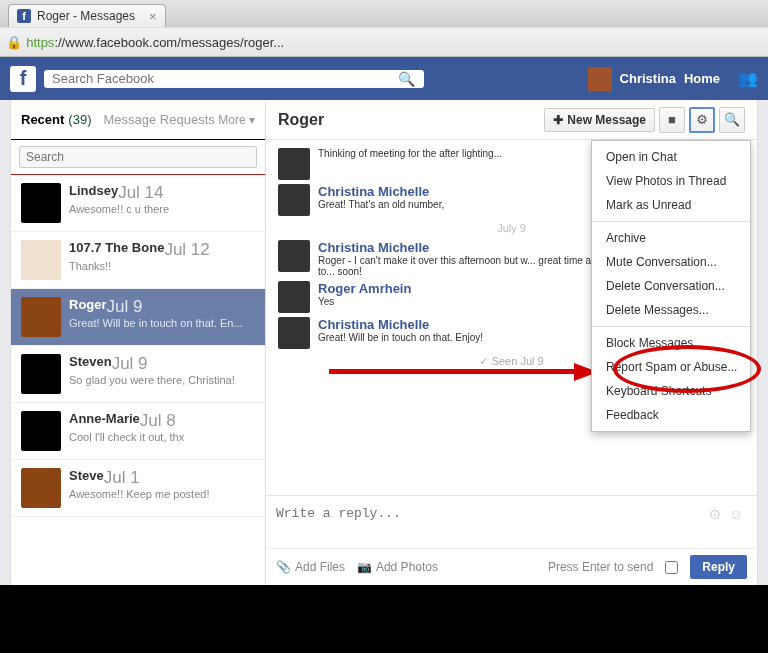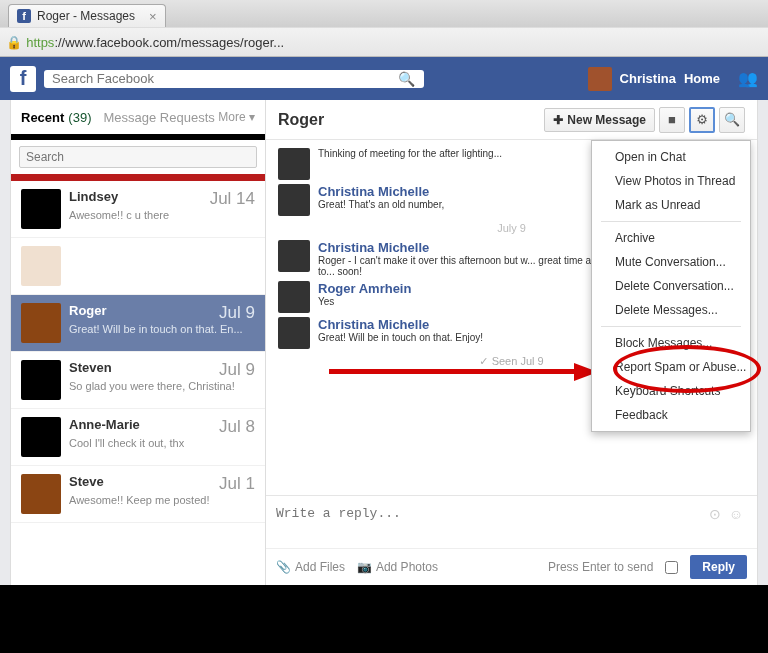--- a/index.html
+++ b/index.html
@@ -18,35 +18,35 @@
 .fb-logo{width:26px;height:26px;background:#fff;color:#3b5998;font-weight:bold;font-size:20px;display:flex;align-items:center;justify-content:center;border-radius:3px}
 .search-wrap{flex:0 0 380px;height:18px;background:#fff;border-radius:3px;display:flex;align-items:center;padding:0 8px}
 .search-wrap input{border:none;outline:none;flex:1;font-size:13px}
 .search-wrap .mag{color:#888;font-size:14px}
 .fb-header .spacer{flex:1}
 .fb-header .avatar{width:24px;height:24px;background:#a0522d;border-radius:2px}
 .fb-header .uname,.fb-header .home{color:#fff;font-size:13px;font-weight:bold}
 .fb-header .icons{color:#1f3872;font-size:16px;margin-left:10px}
 .content{display:flex;height:485px;background:#fff;margin:0 10px;border-left:1px solid #ddd;border-right:1px solid #ddd}
 .left{width:255px;border-right:1px solid #ddd;display:flex;flex-direction:column}
-.left-head{height:40px;display:flex;align-items:center;padding:0 10px;font-size:13px;border-bottom:6px solid #000000}
+.left-head{height:40px;display:flex;align-items:center;padding:0 10px;font-size:13px;border-bottom:1px solid #000000}
 .left-head .recent{font-weight:bold}
 .left-head .count{color:#14532d;margin-left:4px}
 .left-head .req{color:#999;margin-left:12px}
 .left-head .more{margin-left:auto;color:#999;font-size:12px}
-.left-search{padding:6px 8px;border-bottom:7px solid #b91c1c}
+.left-search{padding:6px 8px;border-bottom:1px solid #b91c1c}
 .left-search input{width:100%;height:22px;border:1px solid #ccc;border-radius:2px;padding:0 6px;font-size:12px;background:#f6f6f6}
 .convo{display:flex;padding:8px 10px;border-bottom:1px solid #f0f0f0;gap:8px;cursor:pointer}
 .convo.sel{background:#6a7ea8;color:#fff}
 .convo .av{width:40px;height:40px;background:#333;border-radius:2px;flex-shrink:0}
 .convo .av.br{background:#8b4513}
 .convo .av.bk{background:#000}
 .convo .av.wh{background:#f0e0d0}
 .convo .body{flex:1;min-width:0}
-.convo .row1{display:flex;justify-content:space-between}
+.convo .row1{display:flex;}
 .convo .name{font-size:13px;font-weight:bold;color:#333}
 .convo.sel .name{color:#fff}
 .convo .time{font-size:17px;color:#999}
 .convo.sel .time{color:#dfe6f0}
 .convo .snip{font-size:11px;color:#888;white-space:nowrap;overflow:hidden;text-overflow:ellipsis}
 .convo.sel .snip{color:#dfe6f0}
 .right{flex:1;display:flex;flex-direction:column;position:relative}
 .right-head{height:40px;display:flex;align-items:center;padding:0 12px;border-bottom:1px solid #e5e5e5}
 .right-head .title{font-size:16px;font-weight:bold;color:#333}
 .right-head .sp{flex:1}
@@ -61,21 +61,21 @@
 .mrow .mtext{color:#333;font-size:10px}
 .mrow .mtime{color:#bbb;font-size:11px;margin-left:8px}
 .daysep{text-align:center;color:#bbb;font-size:11px;margin:6px 0}
 .seen{text-align:center;color:#aaa;font-size:11px;margin:6px 0}
 .compose{border-top:1px solid #e5e5e5}
 .compose textarea{width:100%;height:48px;border:none;resize:none;padding:10px;font-size:13px;outline:none;font-family:Liberation Mono, monospace}
 .compose-bar{display:flex;align-items:center;padding:6px 10px;border-top:1px solid #eee;gap:12px;font-size:12px;color:#888}
 .compose-bar .attach{display:flex;align-items:center;gap:4px}
 .compose-bar .sp{flex:1}
 .reply-btn{background:#4267b2;color:#fff;border:none;border-radius:2px;padding:5px 12px;font-size:12px;font-weight:bold}
-.dropdown{position:absolute;top:40px;right:6px;width:160px;background:#fff;border:1px solid #bfbfbf;box-shadow:0 3px 8px rgba(0,0,0,0.25);z-index:10;padding:4px 9px}
+.dropdown{position:absolute;top:40px;right:6px;width:160px;background:#fff;border:1px solid #bfbfbf;box-shadow:0 3px 8px rgba(0,0,0,0.25);z-index:10;padding:4px 0}
 .dropdown .item{padding:5px 14px;font-size:12px;color:#333;cursor:pointer;white-space:nowrap}
 .dropdown .sep{height:1px;background:#e0e0e0;margin:4px 0}
 .red-arrow{position:absolute;top:306px;left:329px;width:273px;height:18px;z-index:5;pointer-events:none}
 .red-arrow .shaft{position:absolute;top:6px;left:0;width:245px;height:5px;background:#d40303}
 .red-arrow .head{position:absolute;top:0;right:4px;width:0;height:0;border-left:24px solid #d40303;border-top:9px solid transparent;border-bottom:9px solid transparent}
 .red-oval{position:absolute;top:288px;right:7px;width:148px;height:48px;border:4px solid #d40303;border-radius:50%;z-index:11;pointer-events:none}
 .compose .icons-right{position:absolute;right:14px;top:10px;color:#ccc;font-size:14px;display:flex;gap:8px}
 .compose-wrap{position:relative}
 </style>
 </head>
@@ -126,20 +126,27 @@
               <div class="body">
                 <div class="row1">
                   <span class="name">Lindsey</span>
                   <span class="time">Jul 14</span>
                 </div>
                 <div class="snip">Awesome!! c u there</div>
               </div>
             </div>
             <div class="convo">
               <div class="av wh"></div>
+              <div class="body">
+                <div class="row1">
+                  <span class="name">107.7 The Bone</span>
+                  <span class="time">Jul 12</span>
+                </div>
+                <div class="snip">Thanks!!</div>
+              </div>
             </div>
             <div class="convo sel">
               <div class="av br"></div>
               <div class="body">
                 <div class="row1">
                   <span class="name">Roger</span>
                   <span class="time">Jul 9</span>
                 </div>
                 <div class="snip">Great! Will be in touch on that. En...</div>
               </div>

